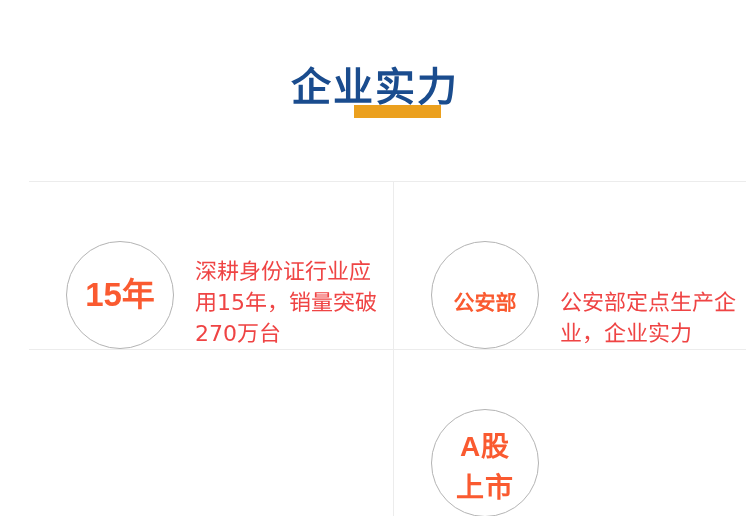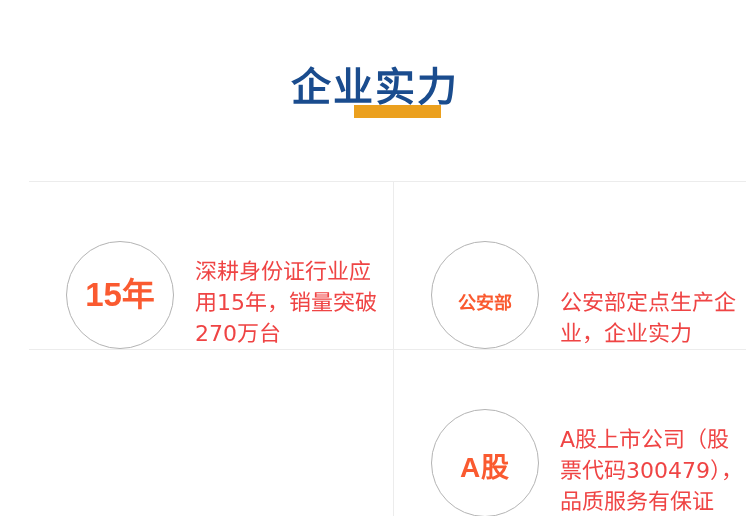--- a/index.html
+++ b/index.html
@@ -121,21 +121,21 @@
     white-space: nowrap;
   }
 
   
   .badge.size-xl .badge-line {
     font-size: 33px;
     line-height: 36px;
     letter-spacing: 0px;
   }
   .badge.size-lg .badge-line {
-    font-size: 18px;
+    font-size: 21px;
     line-height: 32px;
     letter-spacing: 0px;
     margin-top: 16px;
   }
   .badge.size-two .badge-line {
     font-size: 28px;
     line-height: 32px;
     letter-spacing: 1px;
     margin-top: 9px;
   }
@@ -179,18 +179,18 @@
       <div class="badge size-lg">
         <span class="badge-line">公安部</span>
       </div>
       <div class="card-desc">公安部定点生产企业，企业实力</div>
     </div>
 
 
     <div class="card card-r1c1">
       <div class="badge size-two">
         <span class="badge-line">A股</span>
+        <span class="badge-line">上市</span>
       </div>
-      <div class="card-desc">A股上市公司（股票代码300479），品质服务有保证</div>
     </div>
   </div>
 
 </div>
 
 </body></html>

